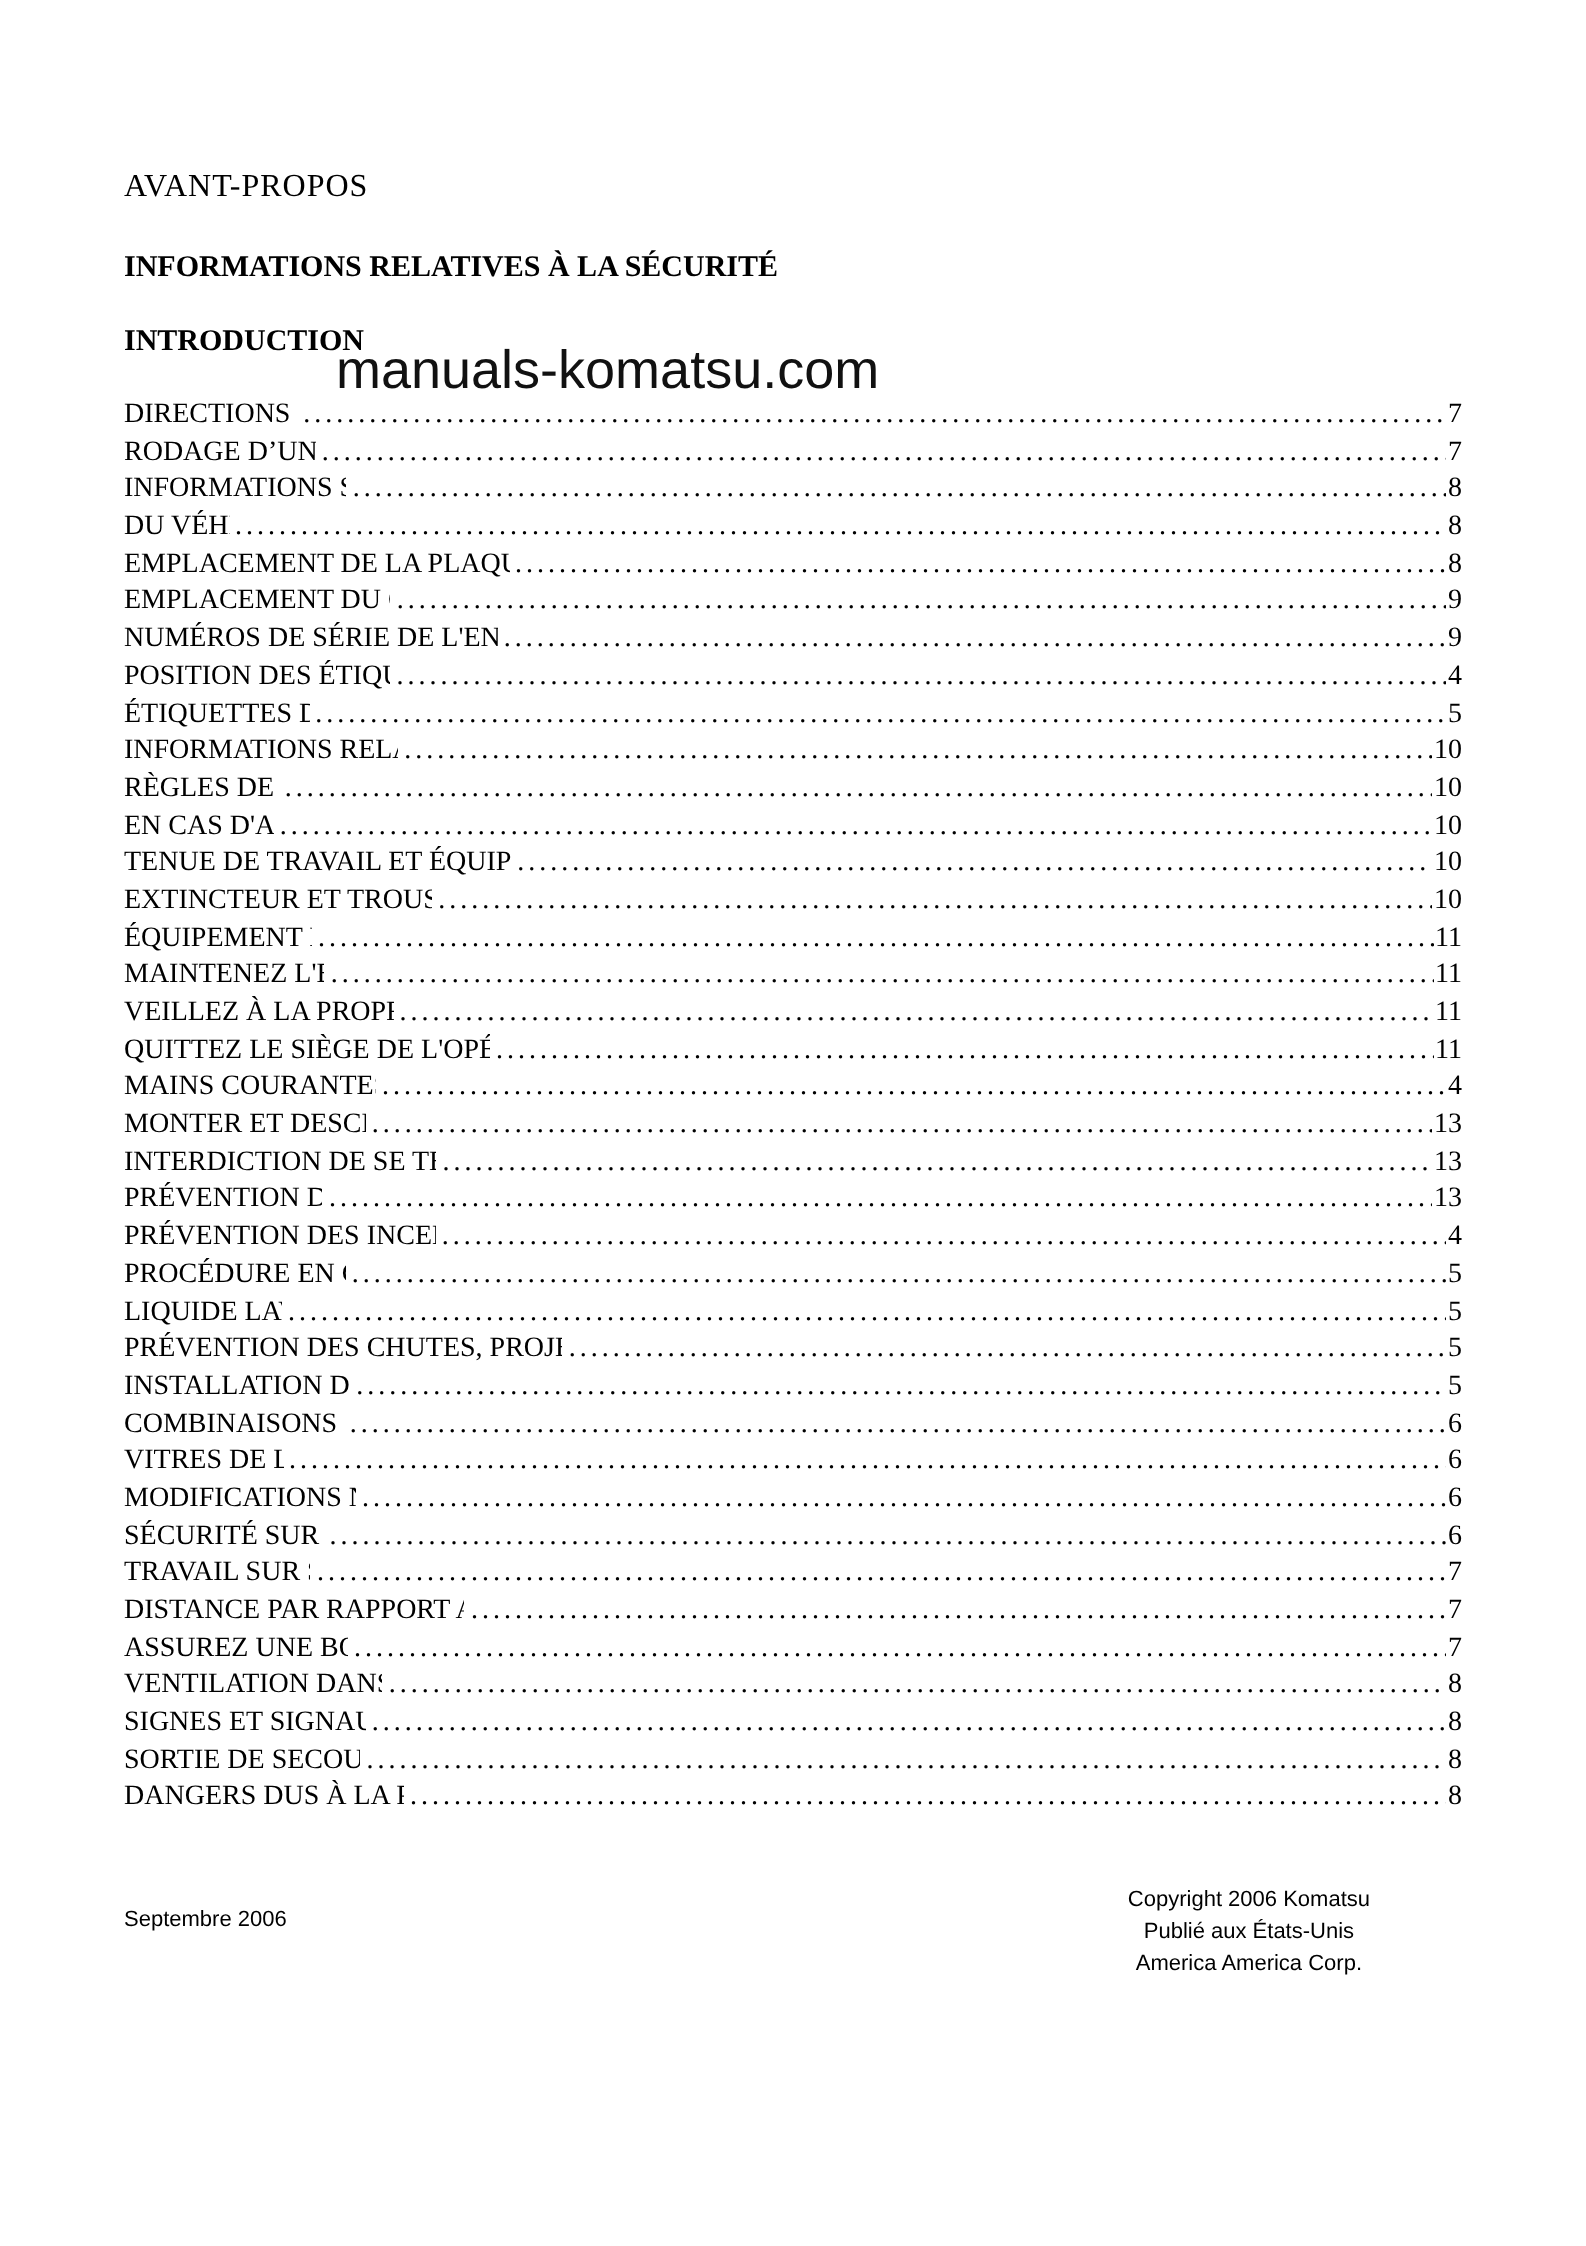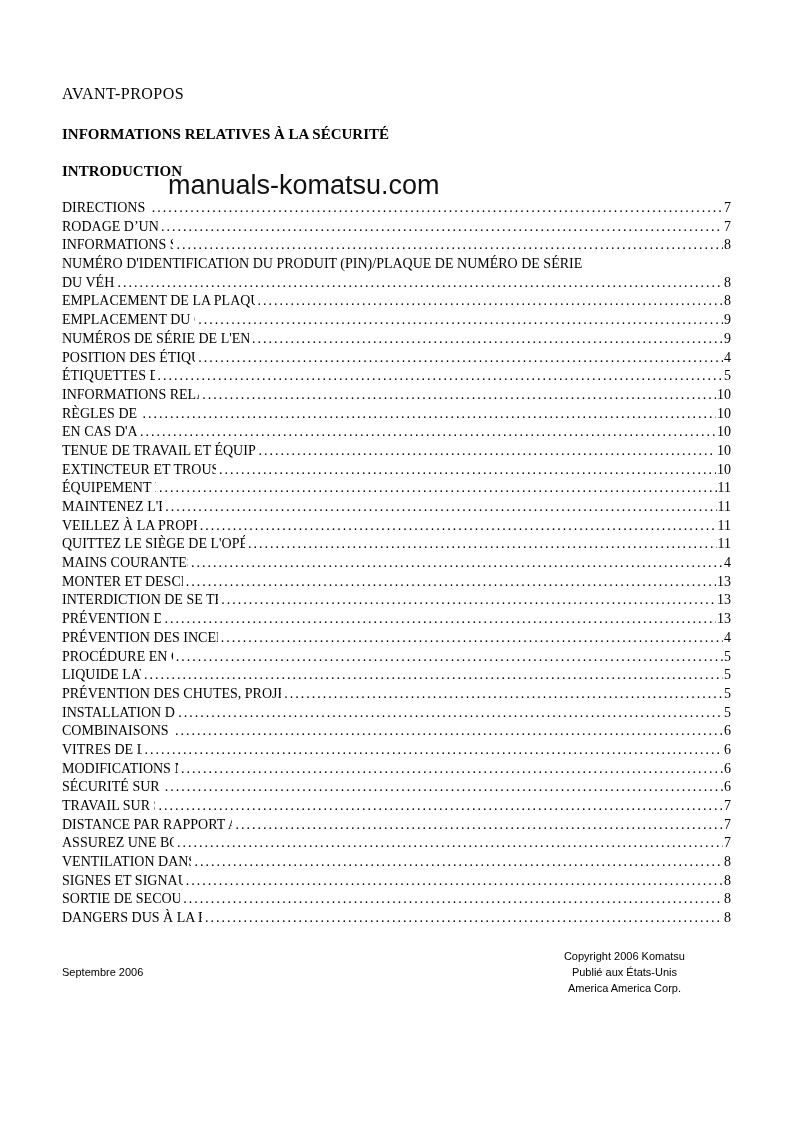--- a/index.html
+++ b/index.html
@@ -92,20 +92,21 @@
     font-family: "Liberation Sans", "DejaVu Sans", sans-serif;
     font-size: 11px;
     line-height: 16px;
   }
   .footer-left {
     white-space: nowrap;
   }
   .footer-right {
     text-align: center;
     margin-right: 46px;
+    margin-top: 13px;
   }
 </style>
 </head>
 <body>
 
 <div class="page">
   <div class="watermark">manuals-komatsu.com</div>
   <div class="content">
     <h1 class="doc-title">AVANT-PROPOS</h1>
     <h2 class="doc-subtitle">INFORMATIONS RELATIVES À LA SÉCURITÉ</h2>
@@ -119,23 +120,20 @@
           </div>
           <div class="toc-row">
             <span class="toc-label">RODAGE D’UN ENGIN NEUF</span>
             <span class="toc-dots"></span>
             <span class="toc-page">7</span>
           </div>
           <div class="toc-row">
             <span class="toc-label">INFORMATIONS SUR LE PRODUIT</span>
             <span class="toc-dots"></span>
             <span class="toc-page">8</span>
-          </div>
-          <div class="toc-row">
-            <span class="toc-label">NUMÉRO D'IDENTIFICATION DU PRODUIT (PIN)/PLAQUE DE NUMÉRO DE SÉRIE</span>
           </div>
           <div class="toc-row">
             <span class="toc-label">DU VÉHICULE</span>
             <span class="toc-dots"></span>
             <span class="toc-page">8</span>
           </div>
           <div class="toc-row">
             <span class="toc-label">EMPLACEMENT DE LA PLAQUE DU NUMÉRO DE SÉRIE DU MOTEUR</span>
             <span class="toc-dots"></span>
             <span class="toc-page">8</span>

